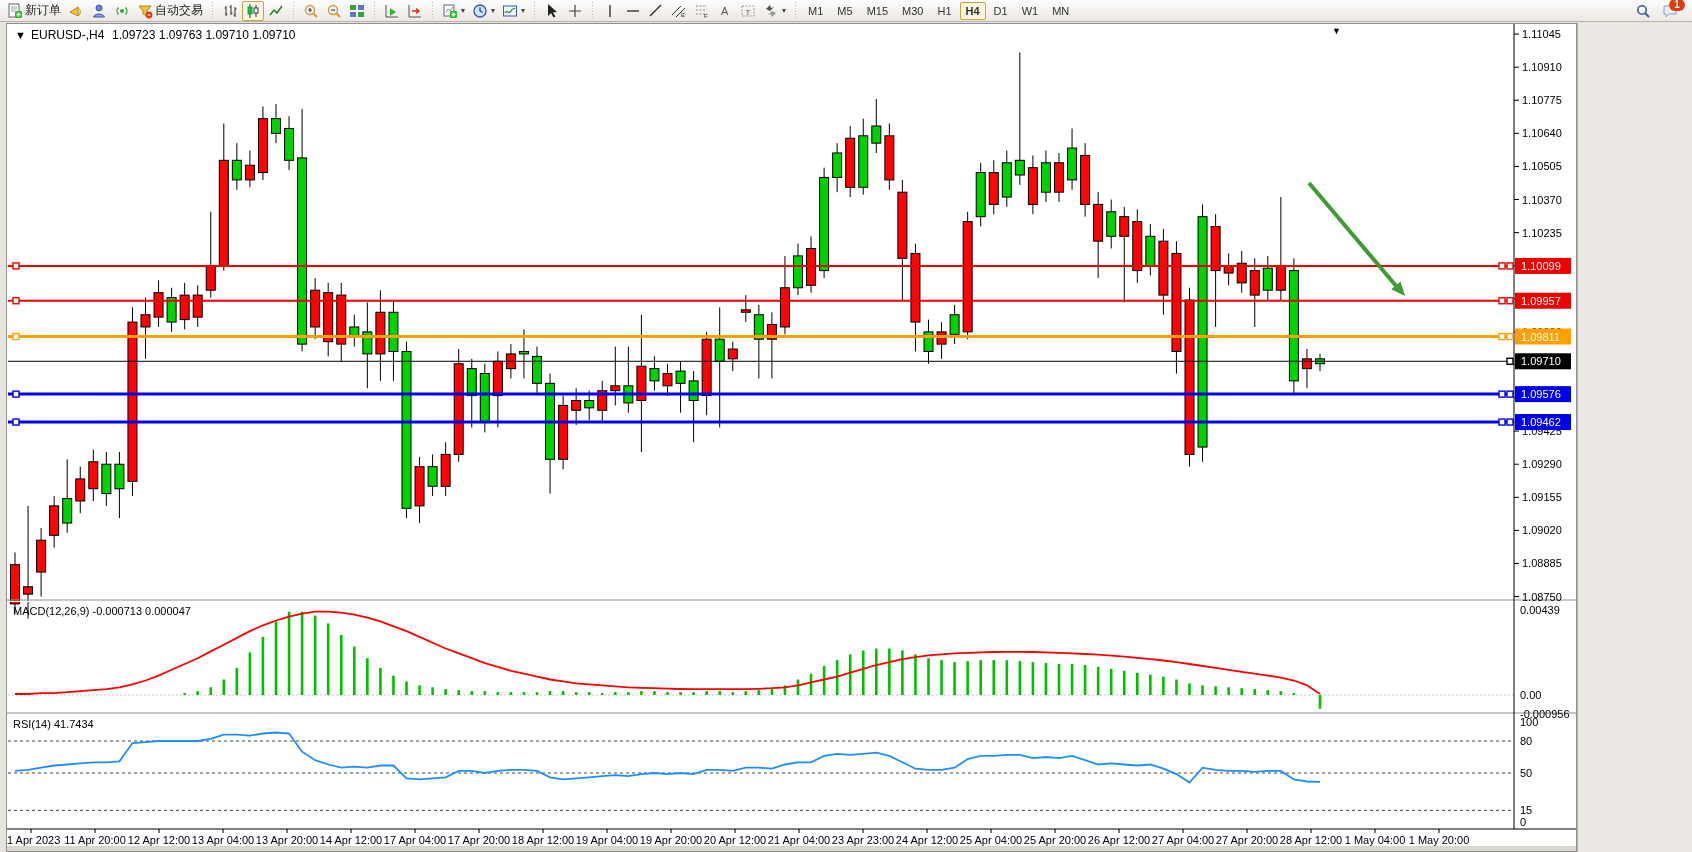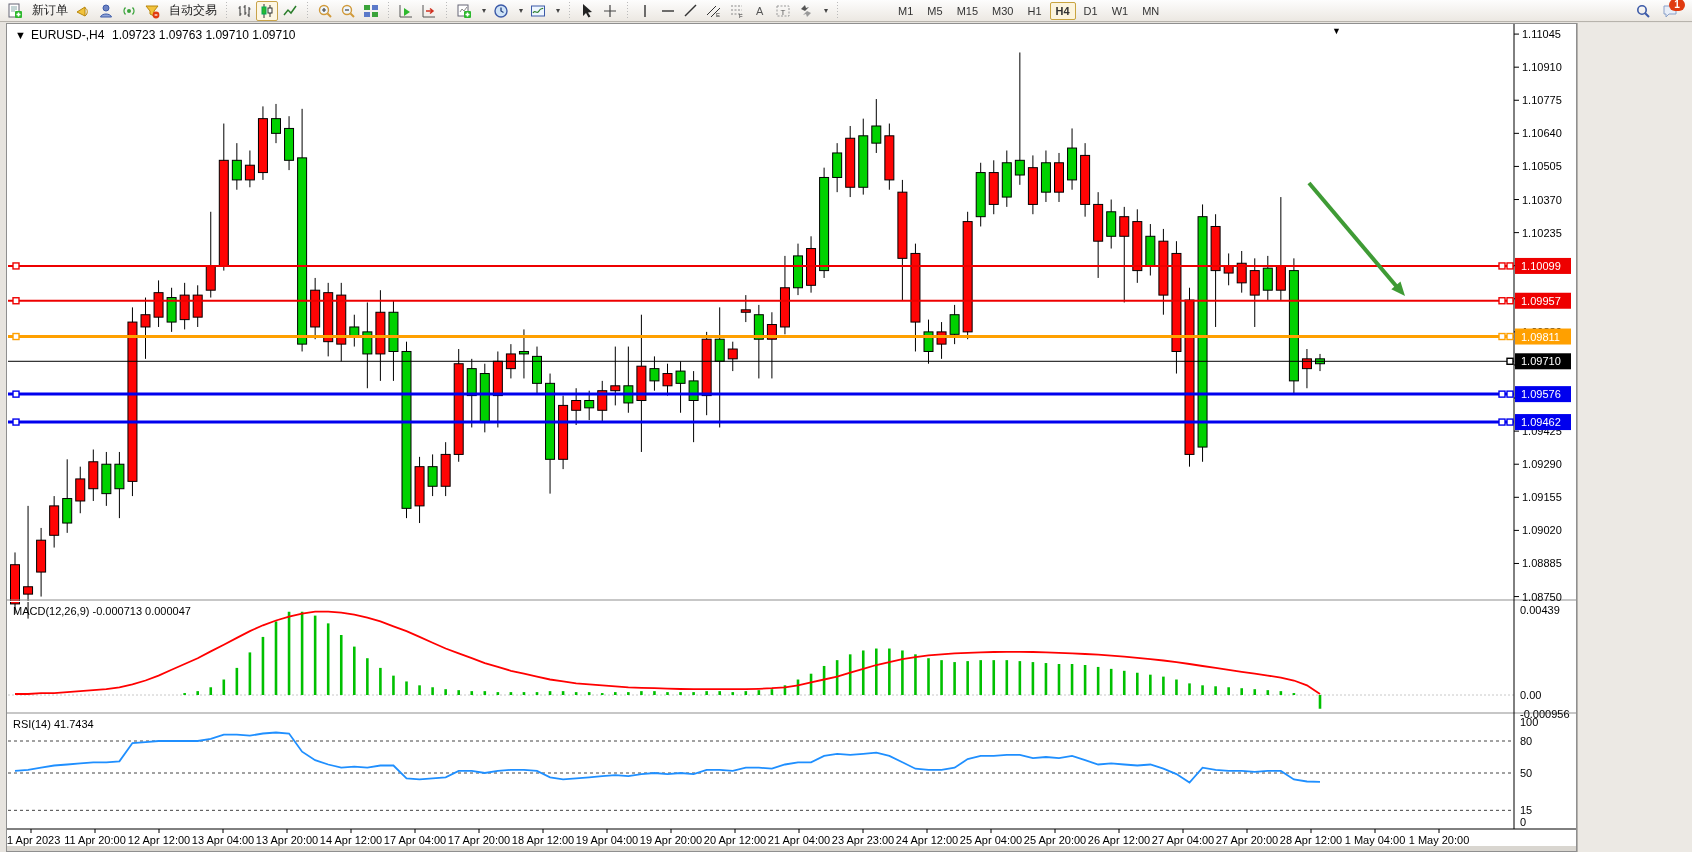--- a/index.html
+++ b/index.html
@@ -6,21 +6,21 @@
     font-family:"Liberation Sans",sans-serif;}
   #app{position:relative;width:1692px;height:852px;background:#e7e4df;}
   
   #toolbar{position:absolute;left:0;top:0;width:1692px;height:22px;
     background:linear-gradient(#fdfdfd,#ece8e2);border-bottom:1px solid #b7b3ac;
     display:flex;align-items:center;padding:0 4px;box-sizing:border-box;gap:1px;}
   .tb-sep{width:5px;height:18px;margin:0 3px;
     background:repeating-linear-gradient(#bbb 0 1px,transparent 1px 3px);
     background-size:1px 100%;background-repeat:no-repeat;background-position:2px 0;}
   .tb-btn{height:20px;min-width:20px;display:flex;align-items:center;justify-content:center;
-    gap:9px;padding:0 2px;border:1px solid transparent;border-radius:2px;background:transparent;
+    gap:2px;padding:0 2px;border:1px solid transparent;border-radius:2px;background:transparent;
     font-size:12px;color:#222;cursor:default;box-sizing:border-box;}
   .tb-btn .lbl{white-space:nowrap;font-size:12px;}
   .tb-btn.active{background:#fdf6e3;border:1px solid #c8a34a;}
   .tf-btn{height:18px;padding:0 5px;font-size:11px;color:#333;border:1px solid transparent;}
   .tf-btn.active{background:#fcf4dd;border:1px solid #c9a43f;font-weight:bold;}
   .caret{font-size:8px;color:#444;margin-left:1px;}
   .icon16{width:16px;height:16px;display:block;}
   #tb-right{margin-left:auto;display:flex;align-items:center;gap:8px;padding-right:10px;}
   #chat-wrap{position:relative;}
   #chat-badge{position:absolute;top:-4px;right:-7px;background:#e03a10;color:#fff;
@@ -220,21 +220,21 @@
   <button class="tb-btn">
     <svg class="icon16" viewBox="0 0 16 16">
       <path d="M3 6l4-4 1 3 3-1-4 4z" fill="#555"></path>
       <path d="M13 10l-4 4-1-3-3 1 4-4z" fill="#999"></path>
     </svg>
         <span class="caret">▾</span>
   </button>
 
   <div class="tb-sep"></div>
 
-  <span id="tf-buttons" style="display:flex;gap:2px;margin-left:48px;">
+  <span id="tf-buttons" style="display:flex;gap:2px;">
         <button class="tb-btn tf-btn">M1</button>
         <button class="tb-btn tf-btn">M5</button>
         <button class="tb-btn tf-btn">M15</button>
         <button class="tb-btn tf-btn">M30</button>
         <button class="tb-btn tf-btn">H1</button>
         <button class="tb-btn tf-btn active">H4</button>
         <button class="tb-btn tf-btn">D1</button>
         <button class="tb-btn tf-btn">W1</button>
         <button class="tb-btn tf-btn">MN</button>
       </span>

